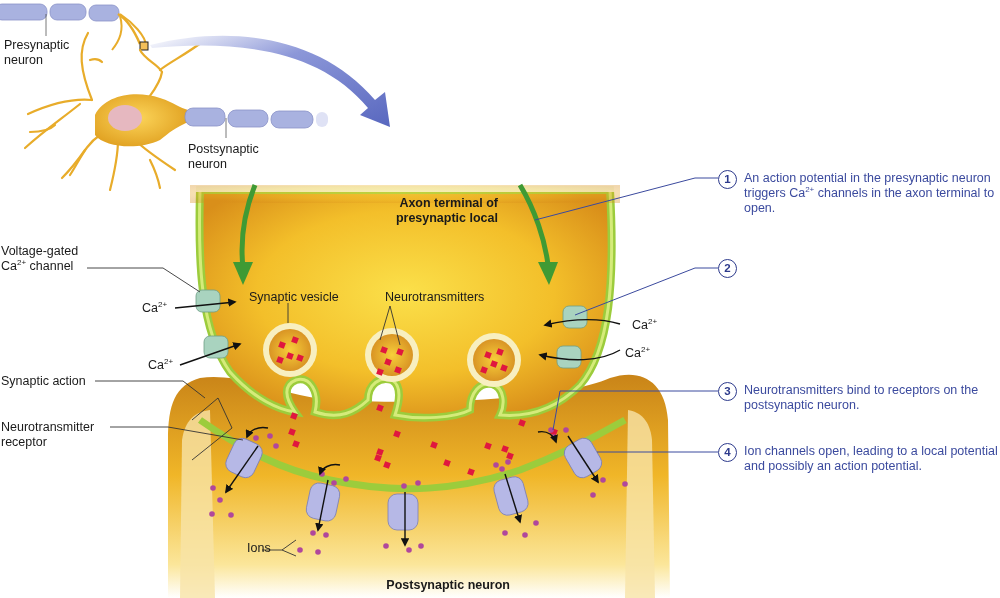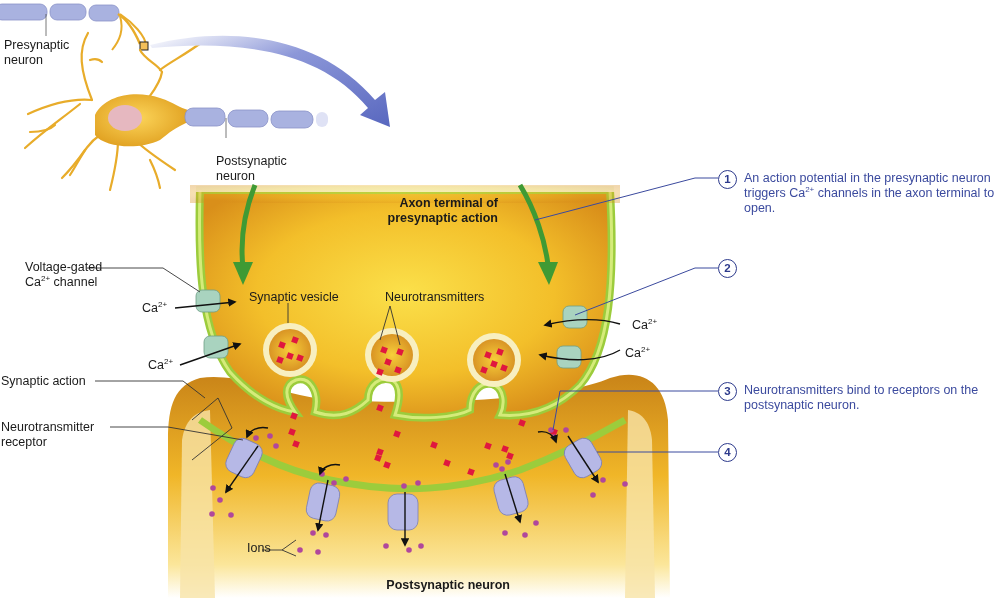--- a/index.html
+++ b/index.html
@@ -228,31 +228,31 @@
     <polyline points="718,268 695,268 575,315"></polyline>
     <polyline points="718,391 560,391 553,430"></polyline>
     <polyline points="718,452 597,452"></polyline>
   </g>
 </svg>
 
 <div class="lbl" style="left:4px;top:38px;">
   <div>Presynaptic</div>
   <div>neuron</div>
 </div>
-<div class="lbl" style="left:216px;top:142px;margin-top:12px;">
+<div class="lbl" style="left:188px;top:142px;">
   <div>Postsynaptic</div>
   <div>neuron</div>
 </div>
 
 <div class="lbl bold" style="left:318px;top:196px;width:180px;">
   <div>Axon terminal of</div>
-  <div>presynaptic action</div>
-</div>
-
-<div class="lbl" style="left:1px;top:260px;margin-left:24px;">
+  <div>presynaptic local</div>
+</div>
+
+<div class="lbl" style="left:1px;top:244px;">
   <div>Voltage-gated</div>
   <div><span>Ca</span><sup>2+</sup><span> channel</span></div>
 </div>
 
 <div class="lbl" style="left:142px;top:301px;"><span>Ca</span><sup>2+</sup></div>
 <div class="lbl" style="left:148px;top:358px;"><span>Ca</span><sup>2+</sup></div>
 <div class="lbl" style="left:632px;top:318px;"><span>Ca</span><sup>2+</sup></div>
 <div class="lbl" style="left:625px;top:346px;"><span>Ca</span><sup>2+</sup></div>
 
 <div class="lbl" style="left:249px;top:290px;">Synaptic vesicle</div>
@@ -273,13 +273,14 @@
 </div>
 <div class="step" style="top:259px;">
   <div class="step-num">2</div>
 </div>
 <div class="step" style="top:382px;">
   <div class="step-num">3</div>
   <div class="step-text"><span>Neurotransmitters bind to receptors on the postsynaptic neuron.</span></div>
 </div>
 <div class="step" style="top:443px;">
   <div class="step-num">4</div>
+  <div class="step-text"><span>Ion channels open, leading to a local potential and possibly an action potential.</span></div>
 </div>
 
 </body></html>

